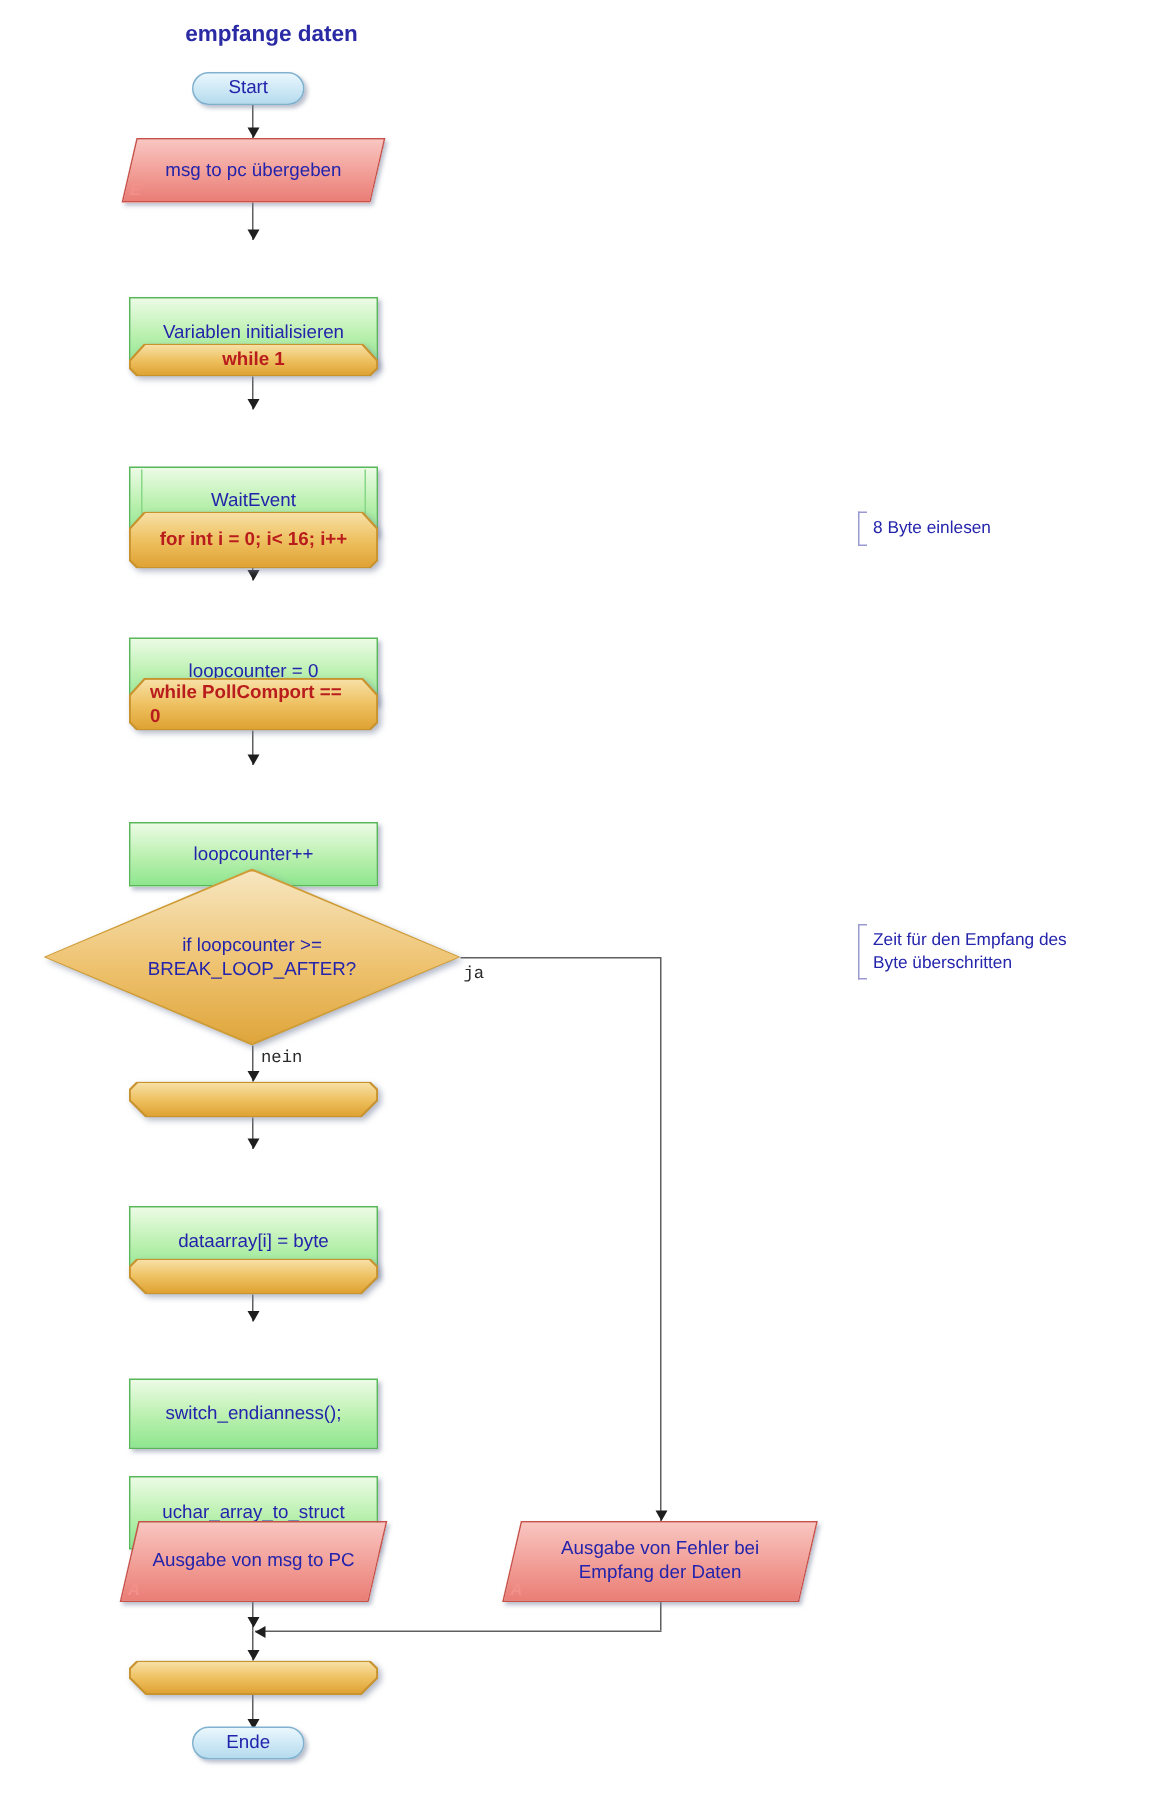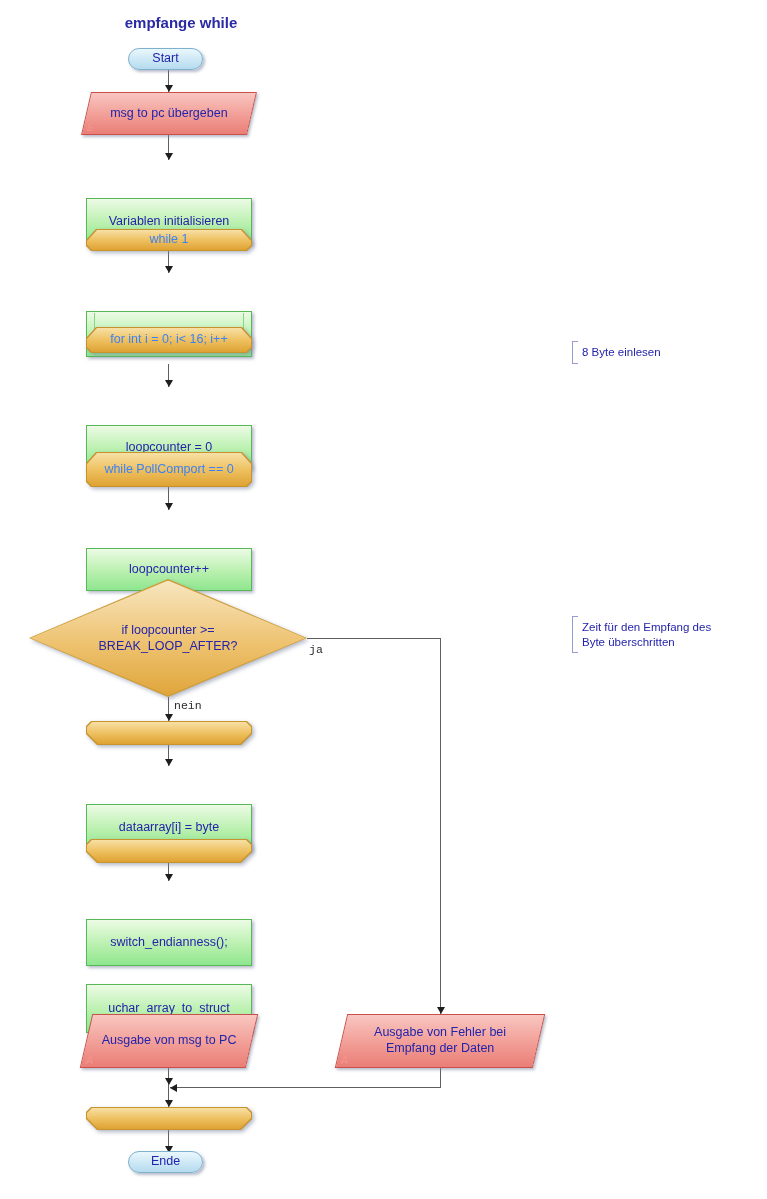--- a/index.html
+++ b/index.html
@@ -28,21 +28,21 @@
   
   .clipwrap{position:absolute;filter:drop-shadow(2px 2px 2px rgba(125,135,160,.6));}
   .lp-border,.lp-fill,.dm-border,.dm-fill{position:absolute;}
   .lp-border{inset:0;background:#c8922d;
      clip-path:polygon(10px 0%,calc(100% - 10px) 0%,100% 11px,100% calc(100% - 5px),calc(100% - 5px) 100%,5px 100%,0% calc(100% - 5px),0% 11px);}
   .lp-fill{inset:1px;background:linear-gradient(180deg,#f7e0a6 0%,#eec161 50%,#dfa233 100%);
      clip-path:polygon(10px 0%,calc(100% - 10px) 0%,100% 11px,100% calc(100% - 5px),calc(100% - 5px) 100%,5px 100%,0% calc(100% - 5px),0% 11px);}
   .lp-end .lp-border{clip-path:polygon(5px 0%,calc(100% - 5px) 0%,100% 5px,100% calc(100% - 11px),calc(100% - 11px) 100%,11px 100%,0% calc(100% - 11px),0% 5px);}
   .lp-end .lp-fill{clip-path:polygon(5px 0%,calc(100% - 5px) 0%,100% 5px,100% calc(100% - 11px),calc(100% - 11px) 100%,11px 100%,0% calc(100% - 11px),0% 5px);}
   .lp-text{position:absolute;inset:0;display:flex;align-items:center;justify-content:center;
-     text-align:left;font-size:12.5px;color:#3b82f6;line-height:1.25;}
+     text-align:left;font-size:12.5px;color:#b91c1c;line-height:1.25;font-weight:bold;}
   .dm-border{inset:0;background:#cf9c35;clip-path:polygon(50% 0%,100% 50%,50% 100%,0% 50%);}
   .dm-fill{inset:1.5px;background:linear-gradient(180deg,#f7e6c0 0%,#eec26f 55%,#dfa53b 100%);
      clip-path:polygon(50% 0%,100% 50%,50% 100%,0% 50%);}
   .dm-text{position:absolute;left:50%;top:50%;transform:translate(-50%,-50%);width:220px;
      text-align:center;font-size:12.5px;color:#2323ab;line-height:1.3;}
   
   .vline{position:absolute;width:1px;background:#5f5f5f;}
   .hline{position:absolute;height:1px;background:#5f5f5f;}
   .arr-down{position:absolute;width:0;height:0;border-left:4px solid transparent;
      border-right:4px solid transparent;border-top:7px solid #1e1e1e;}
@@ -54,21 +54,21 @@
   .bracket{width:5px;border-left:1px solid #9a9ad2;border-top:1px solid #9a9ad2;
      border-bottom:1px solid #9a9ad2;}
   .comment-text{margin-left:4px;font-size:11.5px;color:#2424ac;line-height:1.25;
      align-self:center;}
 </style>
 </head>
 <body>
 
 <div class="canvas">
 
-  <div class="title">empfange while</div>
+  <div class="title">empfange daten</div>
 
   <div class="vline" style="left:168px;top:70px;height:22px"></div>
   <div class="arr-down" style="left:165px;top:85px"></div>
   <div class="vline" style="left:168px;top:135px;height:25px"></div>
   <div class="arr-down" style="left:165px;top:153px"></div>
   <div class="vline" style="left:168px;top:207px;height:22px"></div>
   <div class="arr-down" style="left:165px;top:222px"></div>
   <div class="vline" style="left:168px;top:251px;height:22px"></div>
   <div class="arr-down" style="left:165px;top:266px"></div>
   <div class="vline" style="left:168px;top:319px;height:22px"></div>
@@ -128,21 +128,21 @@
     <div class="lp-fill"></div>
     <div class="lp-text">while 1</div>
   </div>
 
   <div class="node process" style="left:86px;top:273px;width:166px;height:46px">
     <div class="pp-line" style="left:7px"></div>
     <div class="pp-line" style="right:7px"></div>
     <span>WaitEvent</span>
   </div>
 
-  <div class="clipwrap" style="left:86px;top:327px;width:166px;height:26px">
+  <div class="clipwrap" style="left:86px;top:341px;width:166px;height:38px">
     <div class="lp-border"></div>
     <div class="lp-fill"></div>
     <div class="lp-text">for int i = 0; i&lt; 16; i++</div>
   </div>
 
   <div class="node process" style="left:86px;top:387px;width:166px;height:45px">
     <span>loopcounter = 0</span>
   </div>
 
   <div class="clipwrap" style="left:86px;top:452px;width:166px;height:35px">

